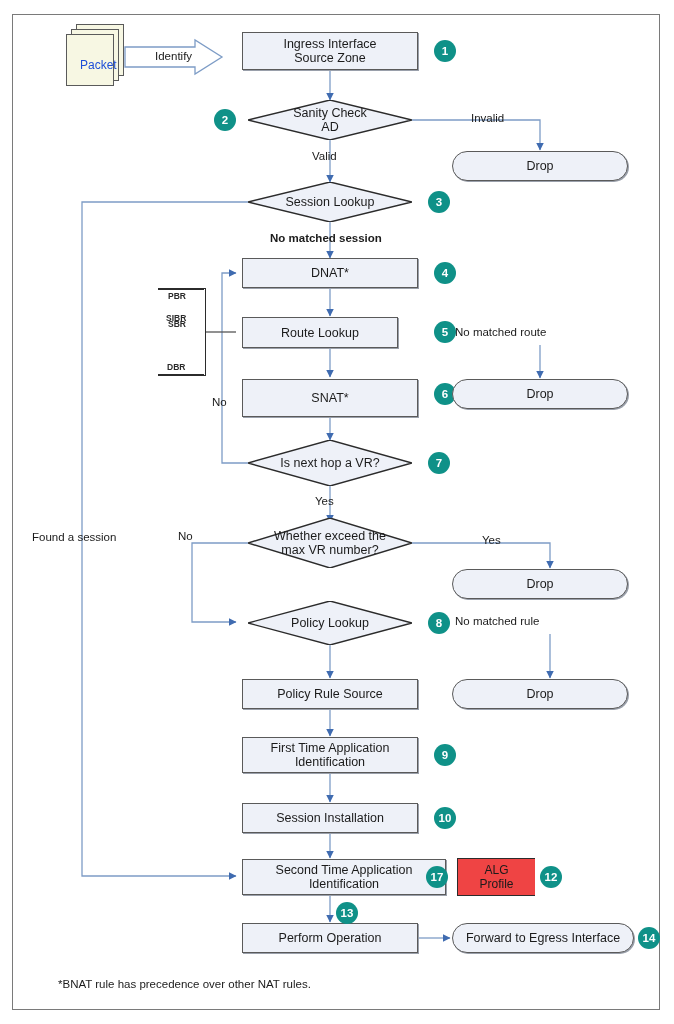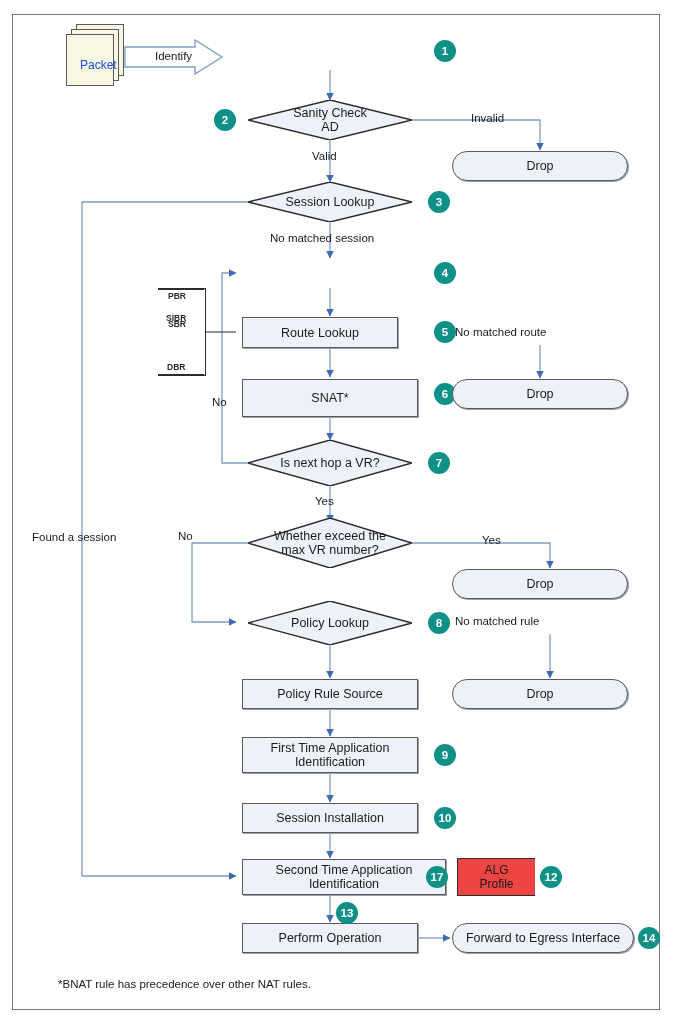--- a/index.html
+++ b/index.html
@@ -102,20 +102,24 @@
   </svg>
 
   <div class="pkt" style="left:66px;top:24px;width:70px;height:64px;">
     <div class="card" style="left:10px;top:0px;"></div>
     <div class="card" style="left:5px;top:5px;"></div>
     <div class="card" style="left:0px;top:10px;"></div>
     <div class="lbl">Packet</div>
   </div>
   <div class="edgelabel" style="left:155px;top:50px;">Identify</div>
 
+  <div class="node proc" style="left:242px;top:32px;width:176px;height:38px;">
+    <span style="white-space:pre-line;">Ingress Interface
+Source Zone</span>
+  </div>
   <div class="badge" style="left:434px;top:40px;">1</div>
 
   <div class="diamond" style="left:248px;top:100px;width:164px;height:40px;">
     <svg width="164" height="40" viewBox="0 0 164 40">
       <polygon points="82,0 164,20 82,40 0,20" fill="#eef1f8" stroke="#2b2b2b" stroke-width="1.4"></polygon>
     </svg>
     <div class="dlabel" style="white-space:pre-line;">Sanity Check
 AD</div>
   </div>
   <div class="badge" style="left:214px;top:109px;">2</div>
@@ -126,23 +130,26 @@
     <span>Drop</span>
   </div>
 
   <div class="diamond" style="left:248px;top:182px;width:164px;height:40px;">
     <svg width="164" height="40" viewBox="0 0 164 40">
       <polygon points="82,0 164,20 82,40 0,20" fill="#eef1f8" stroke="#2b2b2b" stroke-width="1.4"></polygon>
     </svg>
     <div class="dlabel">Session Lookup</div>
   </div>
   <div class="badge" style="left:428px;top:191px;">3</div>
-  <div class="edgelabel" style="left:270px;top:232px;">No matched session</div>
+  <div class="edgelabel" style="left:270px;top:232px;font-weight:bold;">No matched session</div>
   <div class="edgelabel" style="left:32px;top:531px;">Found a session</div>
 
+  <div class="node proc" style="left:242px;top:258px;width:176px;height:30px;">
+    <span>DNAT*</span>
+  </div>
   <div class="badge" style="left:434px;top:262px;">4</div>
 
   <div class="node proc" style="left:242px;top:317px;width:156px;height:31px;">
     <span>Route Lookup</span>
   </div>
   <div class="badge" style="left:434px;top:321px;">5</div>
   <div class="edgelabel" style="left:455px;top:326px;">No matched route</div>
 
   <div class="brkbox" style="left:160px;top:288px;width:46px;height:88px;border-left:none;"></div>
   <div class="rulebar" style="left:158px;top:288px;width:46px;background:#2b2b2b;"></div>

